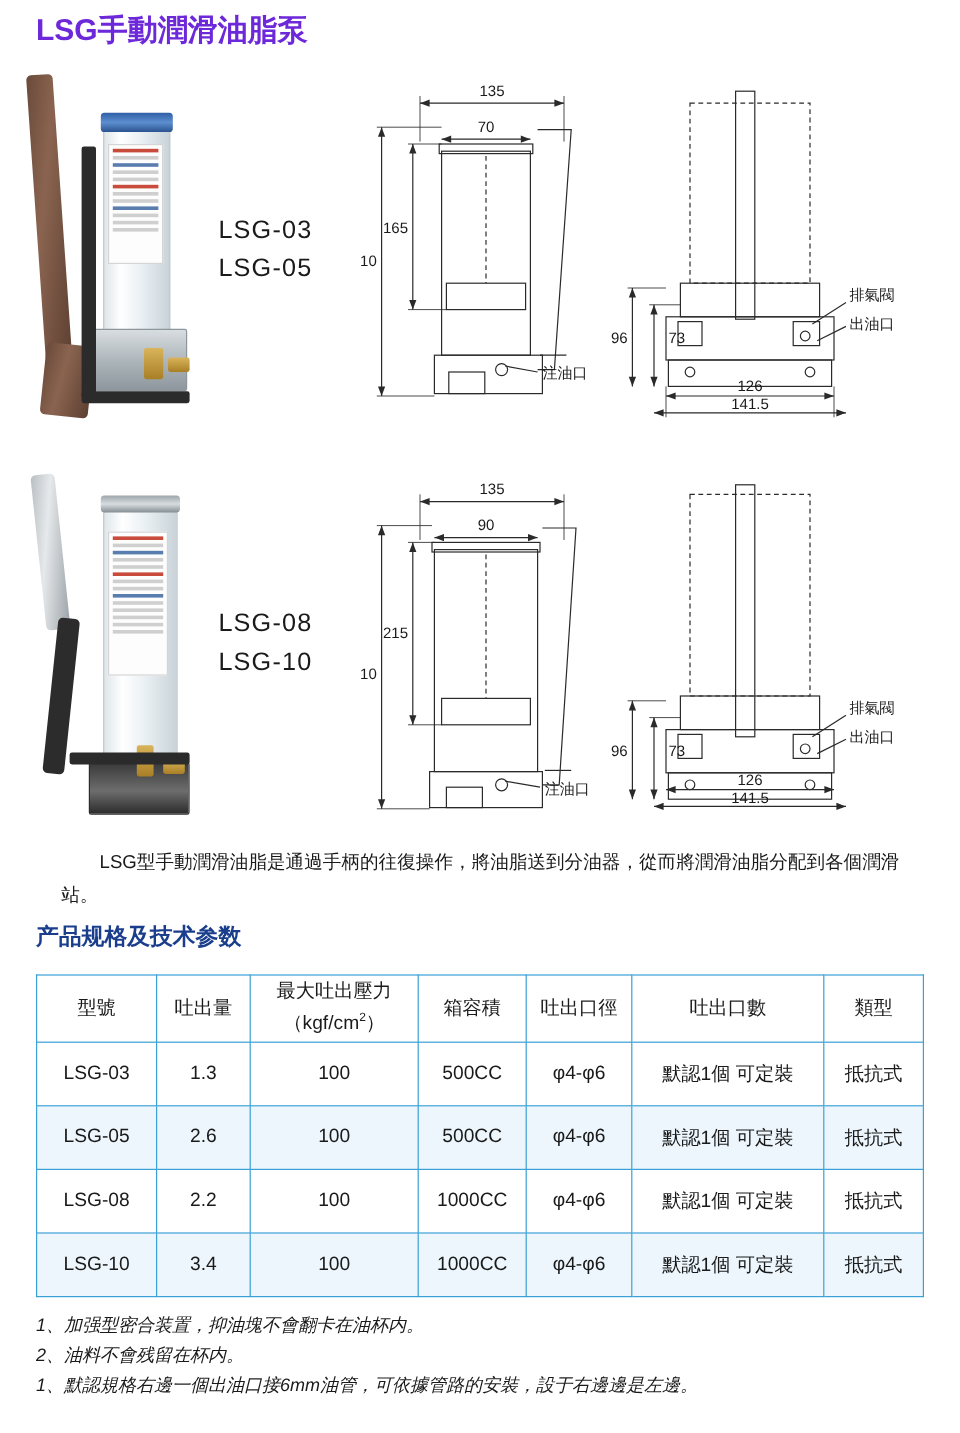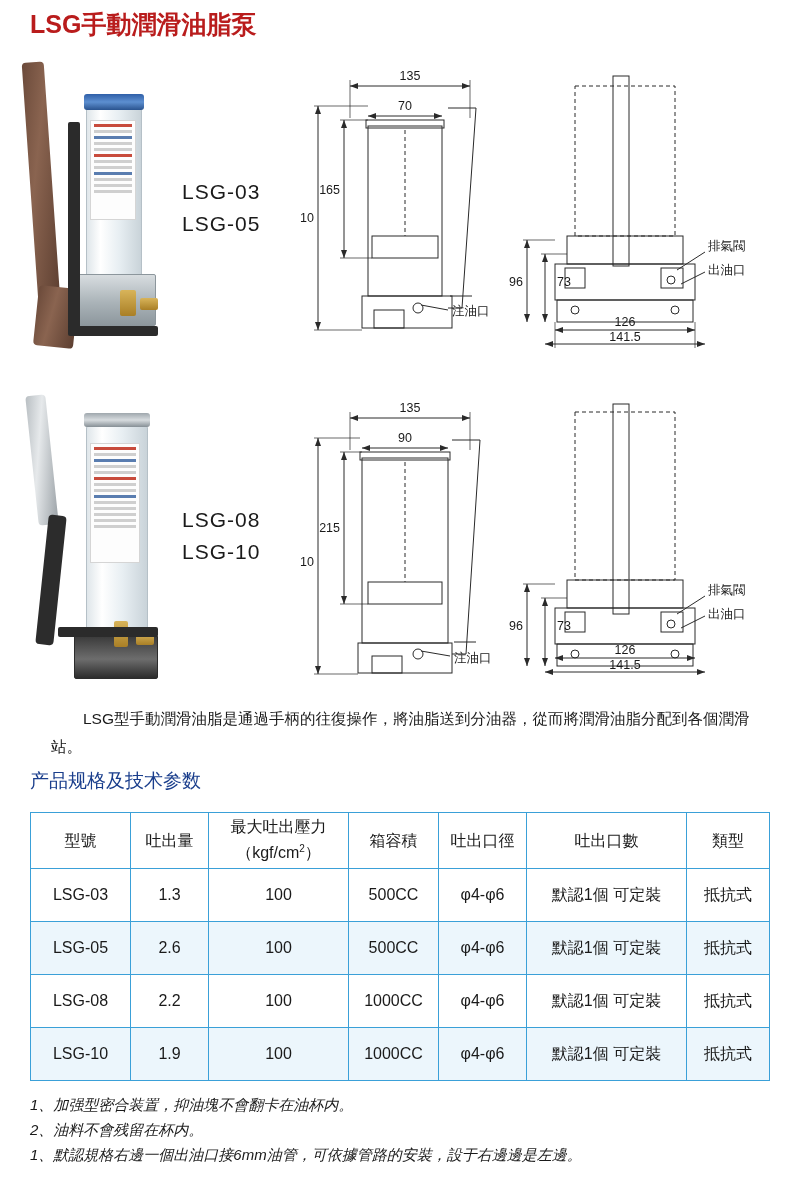--- a/index.html
+++ b/index.html
@@ -14,21 +14,21 @@
     position: relative;
     width: 800px;
     height: 1194px;
     overflow: hidden;
   }
   .title {
     position: absolute;
     left: 30px; top: 8px;
     font-size: 25px;
     font-weight: bold;
-    color: #b91c1c;
+    color: #6d28d9;
     letter-spacing: 0px;
     text-align: center;
   }
 
   
   .photo {
     position: absolute;
     border: 0;
   }
 
@@ -98,21 +98,21 @@
     color: #1a1a1a;
     width: 700px;
     margin-left: 21px;
   }
   .para .indent { display: inline-block; width: 32px; }
 
   .subtitle {
     position: absolute;
     left: 30px;
     font-size: 19px;
-    font-weight: normal;
+    font-weight: bold;
     color: #1a3e8c;
   }
 
   
   table.spec {
     position: absolute;
     left: 30px;
     border-collapse: collapse;
     width: 740px;
     font-size: 15px;
@@ -435,21 +435,21 @@
         <td>LSG-08</td>
         <td>2.2</td>
         <td>100</td>
         <td>1000CC</td>
         <td>φ4-φ6</td>
         <td>默認1個 可定裝</td>
         <td>抵抗式</td>
       </tr>
       <tr>
         <td>LSG-10</td>
-        <td>1.9</td>
+        <td>3.4</td>
         <td>100</td>
         <td>1000CC</td>
         <td>φ4-φ6</td>
         <td>默認1個 可定裝</td>
         <td>抵抗式</td>
       </tr>
     </tbody>
   </table>
 
   <div class="notes" style="top:1092px;font-style:italic;">

